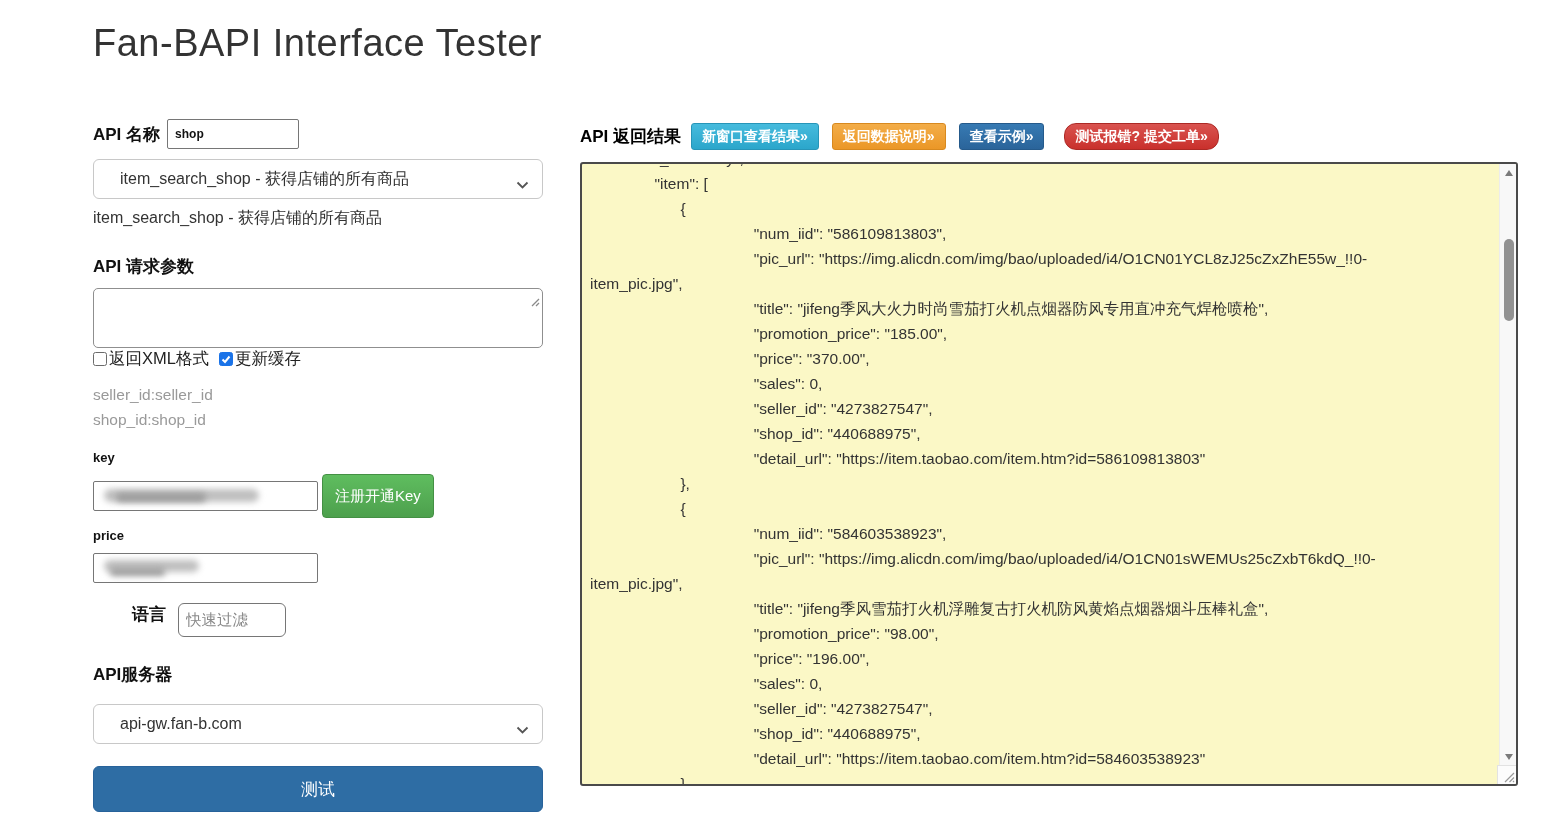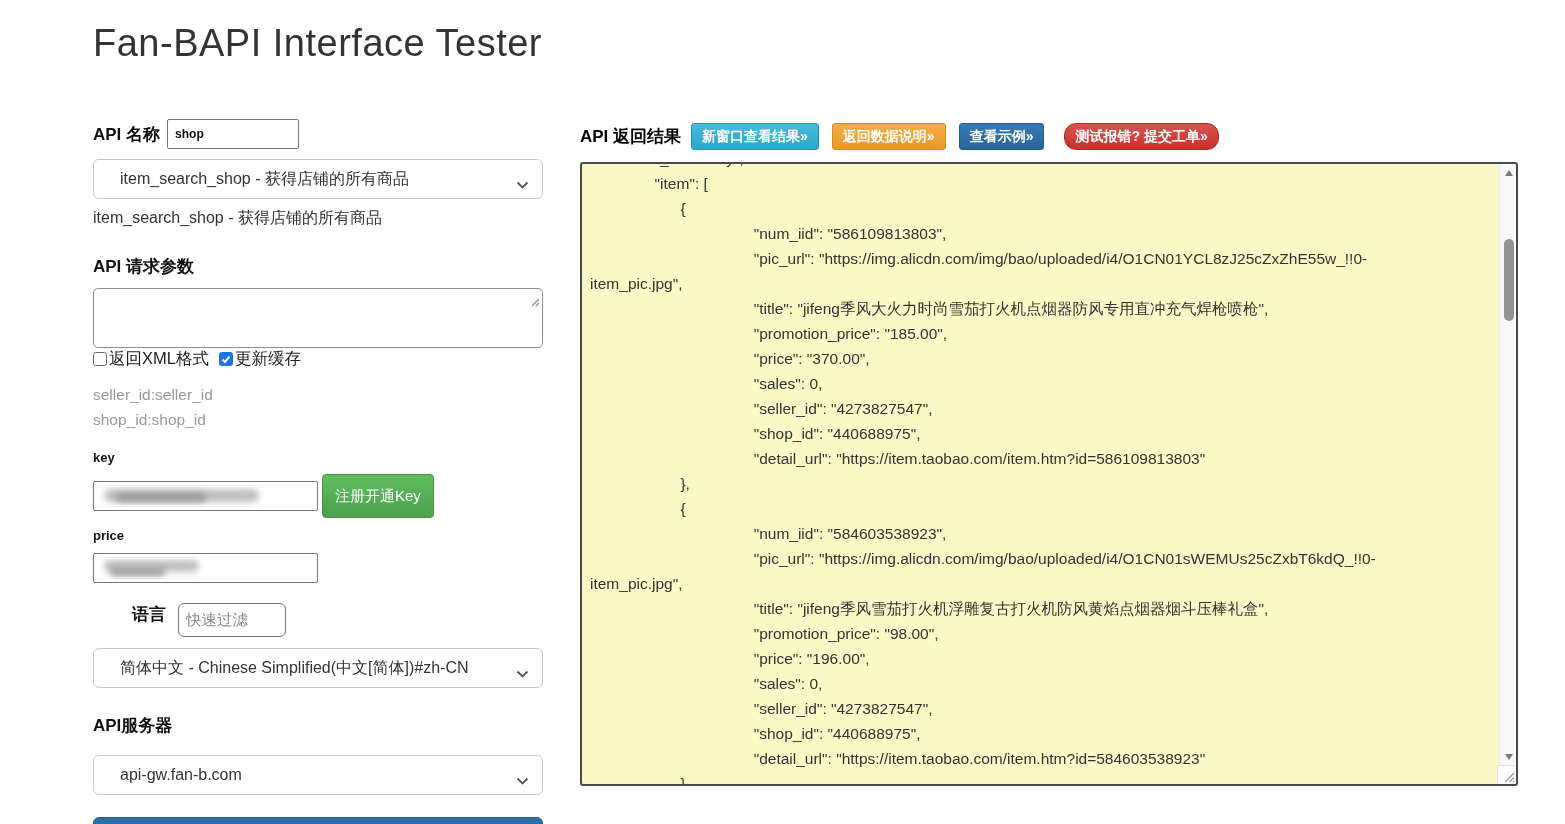--- a/index.html
+++ b/index.html
@@ -146,28 +146,20 @@
       <div class="masked-input" style="margin-top:10px;">
         <span class="blur-blob" style="left:10px; top:6px; width:95px; height:12px;"></span>
         <span class="blur-blob" style="left:16px; top:14px; width:55px; height:8px; background:#9c9c9c;"></span>
       </div>
 
       <div class="lang-row">
         <span class="lbl">语言</span>
         <input class="lang-filter" type="text" placeholder="快速过滤" style="">
       </div>
 
-      <div class="sel" style="margin-top:11px;">
-        <span class="sel-text">简体中文 - Chinese Simplified(中文[简体])#zh-CN</span>
-        <span class="chev">
-          <svg width="13" height="9">
-              <polyline points="1.5,1.5 6.5,6.5 11.5,1.5" fill="none" stroke="#555" stroke-width="1.8"></polyline>
-            </svg>
-        </span>
-      </div>
 
       <div class="section-label">API服务器</div>
       <div class="sel" style="margin-top:18px;">
         <span class="sel-text">api-gw.fan-b.com</span>
         <span class="chev">
           <svg width="13" height="9">
               <polyline points="1.5,1.5 6.5,6.5 11.5,1.5" fill="none" stroke="#555" stroke-width="1.8"></polyline>
             </svg>
         </span>
       </div>

